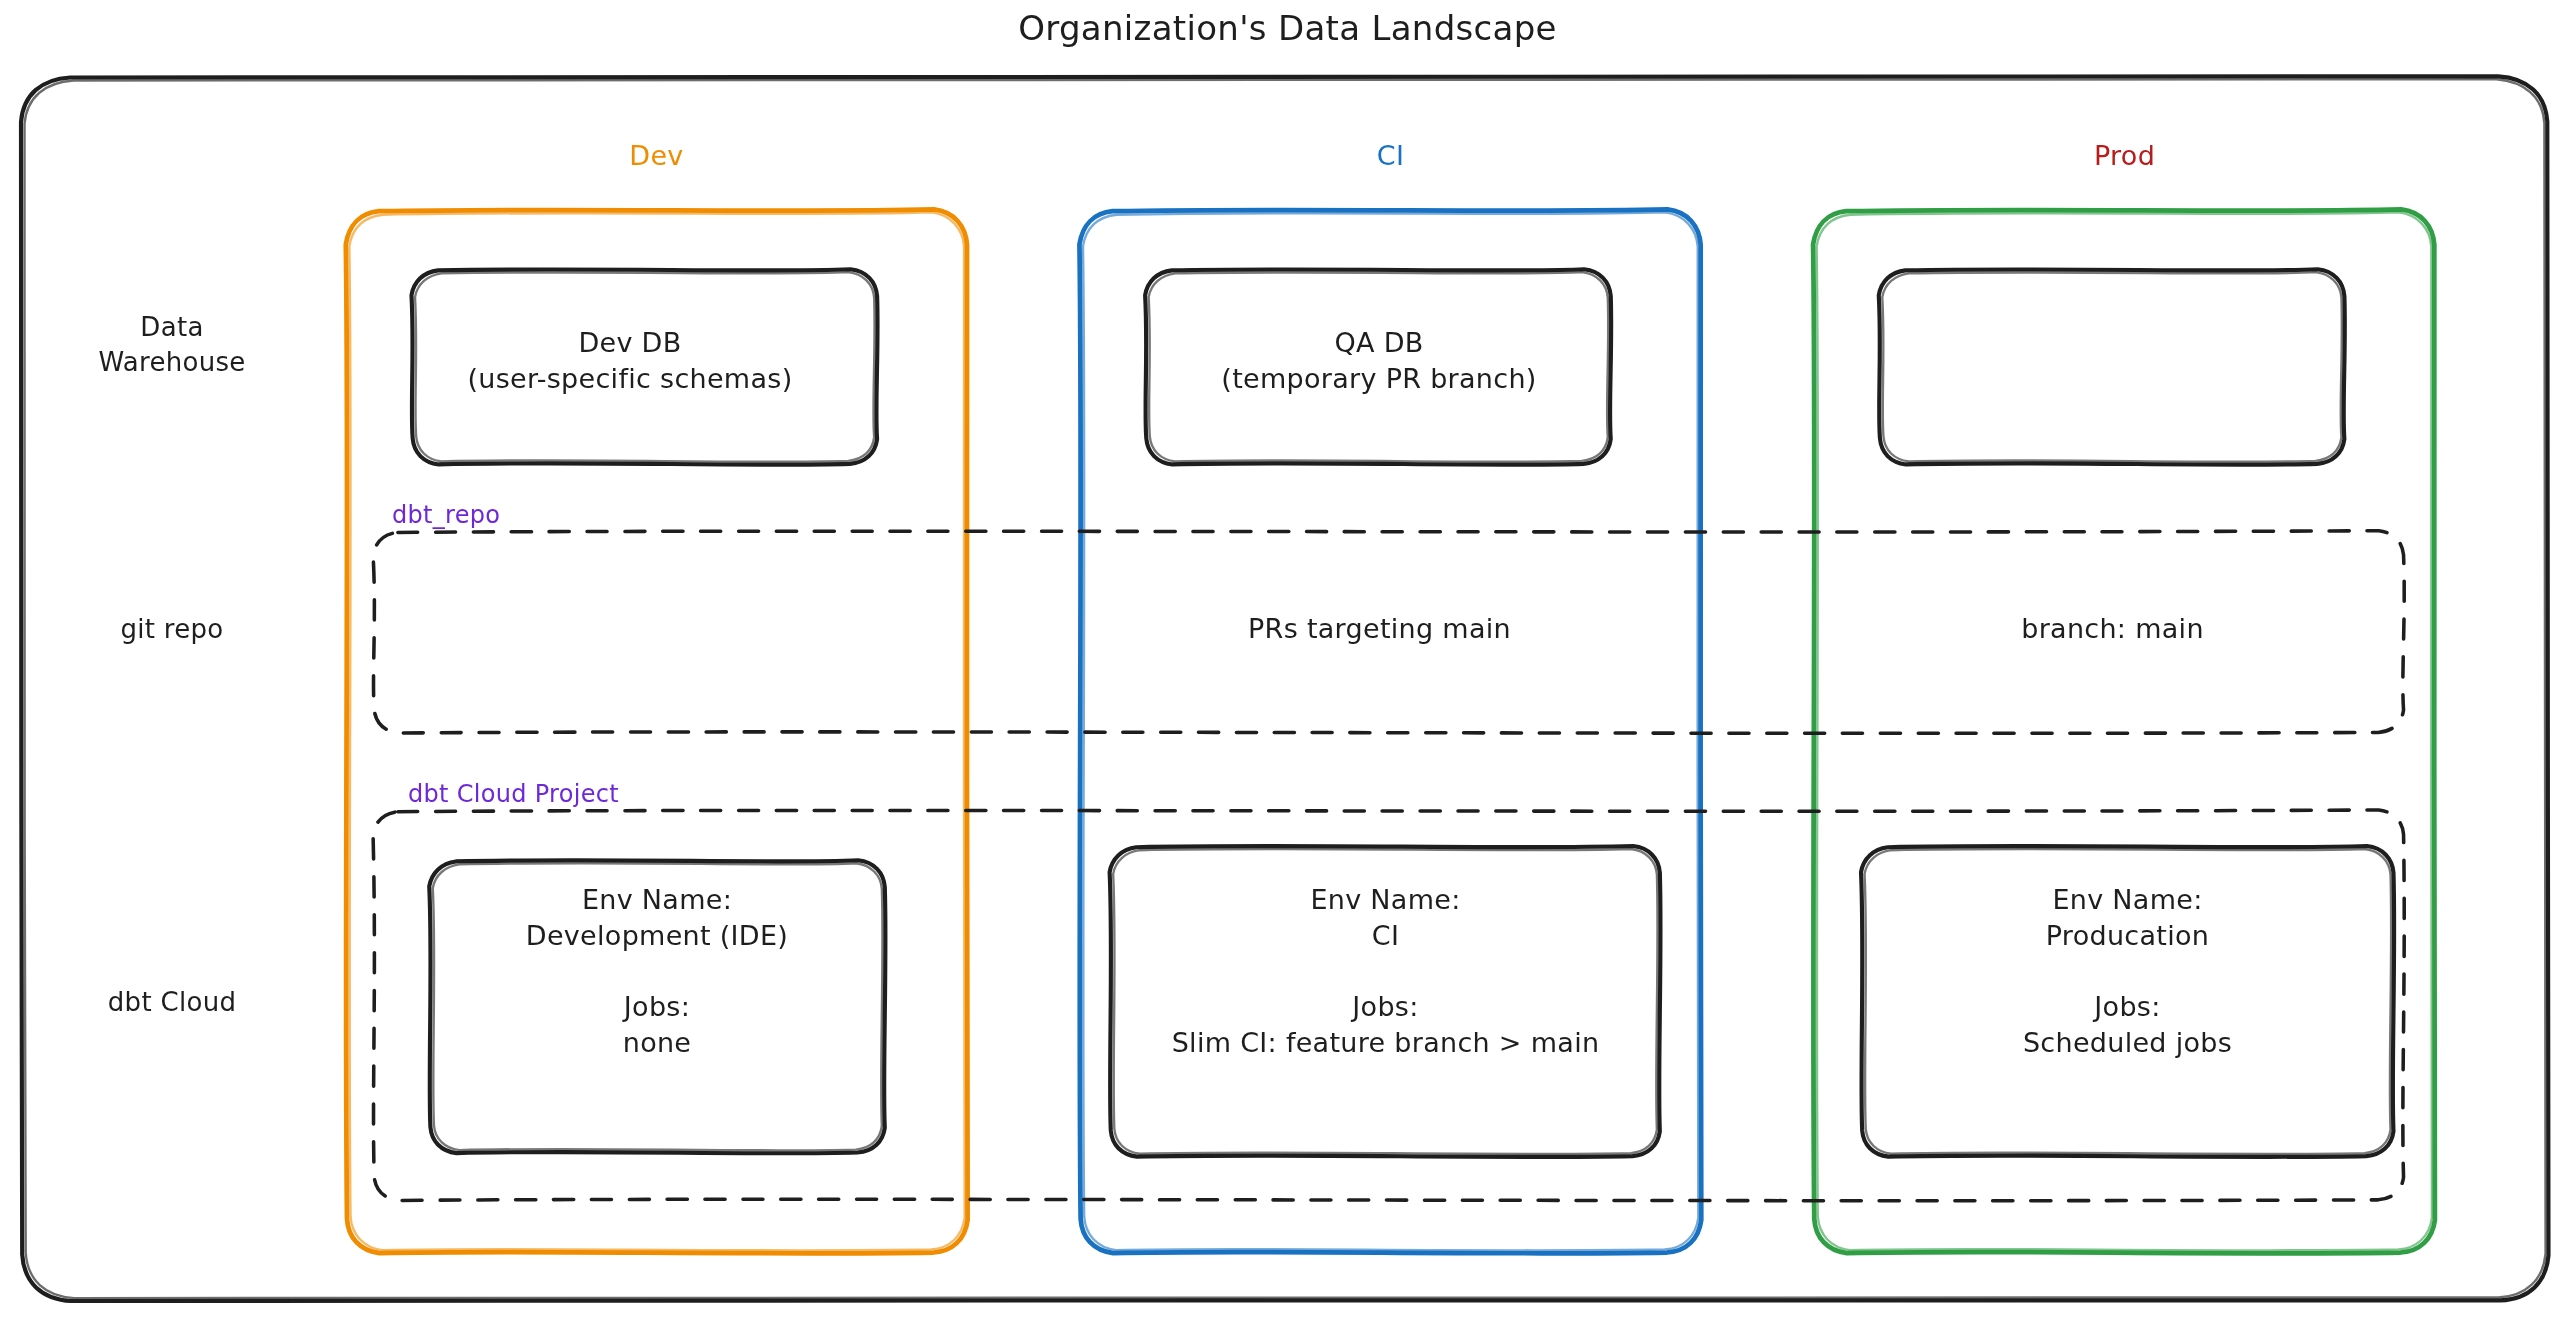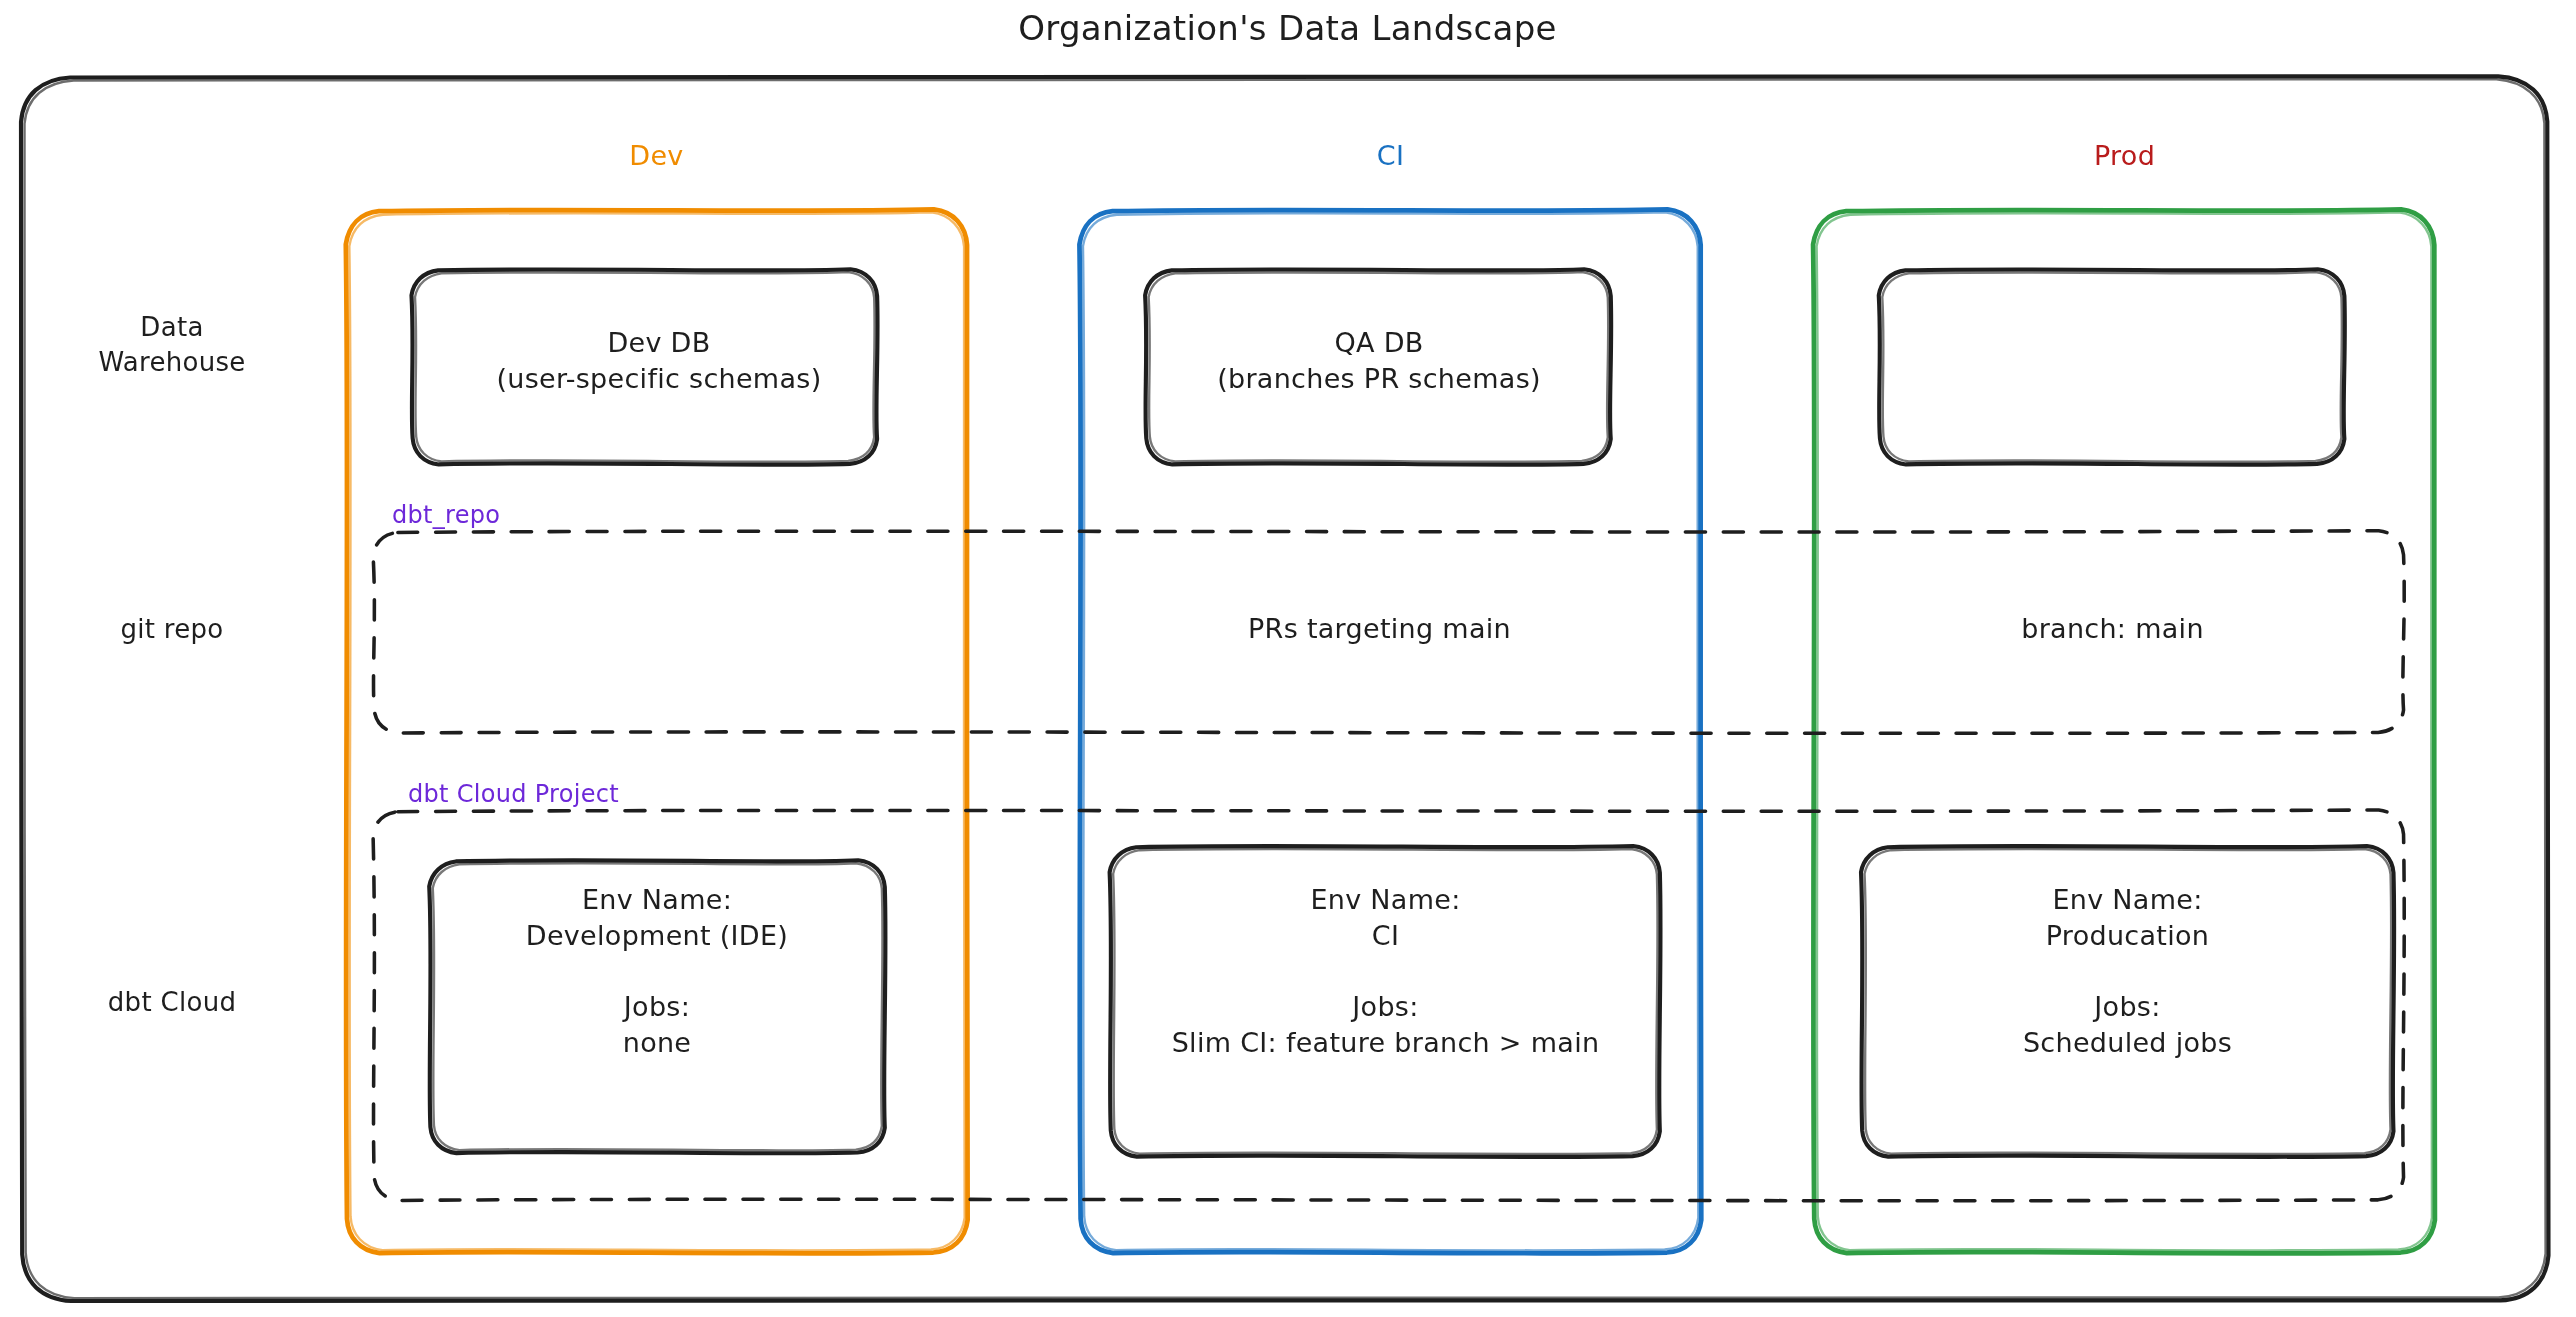--- a/index.html
+++ b/index.html
@@ -250,24 +250,24 @@
   <div class="lbl colhead prod" style="left:1947px;top:137px;width:355px;height:37px;line-height:37px;">Prod</div>
 
   <div class="lbl rowlabel" style="left:36px;top:310px;width:272px;">Data
 Warehouse</div>
   <div class="lbl rowlabel" style="left:36px;top:612px;width:272px;">git repo</div>
   <div class="lbl rowlabel" style="left:36px;top:985px;width:272px;">dbt Cloud</div>
 
   <div class="lbl grouplabel" style="left:392px;top:500px;width:414px;">dbt_repo</div>
   <div class="lbl grouplabel" style="left:408px;top:779px;width:414px;">dbt Cloud Project</div>
 
-  <div class="lbl boxtext" style="left:412px;top:325px;width:436px;margin-left:29px;">Dev DB
+  <div class="lbl boxtext" style="left:412px;top:325px;width:436px;">Dev DB
 (user-specific schemas)</div>
   <div class="lbl boxtext" style="left:1146px;top:325px;width:466px;">QA DB
-(branches PR schemas)</div>
+(temporary PR branch)</div>
 
   <div class="lbl boxtext" style="left:1113px;top:611px;width:533px;">PRs targeting main</div>
   <div class="lbl boxtext" style="left:1846px;top:611px;width:533px;">branch: main</div>
 
   <div class="lbl boxtext" style="left:430px;top:882px;width:454px;">Env Name:
 Development (IDE)
 
 Jobs:
 none</div>
   <div class="lbl boxtext" style="left:1111px;top:882px;width:549px;">Env Name:

